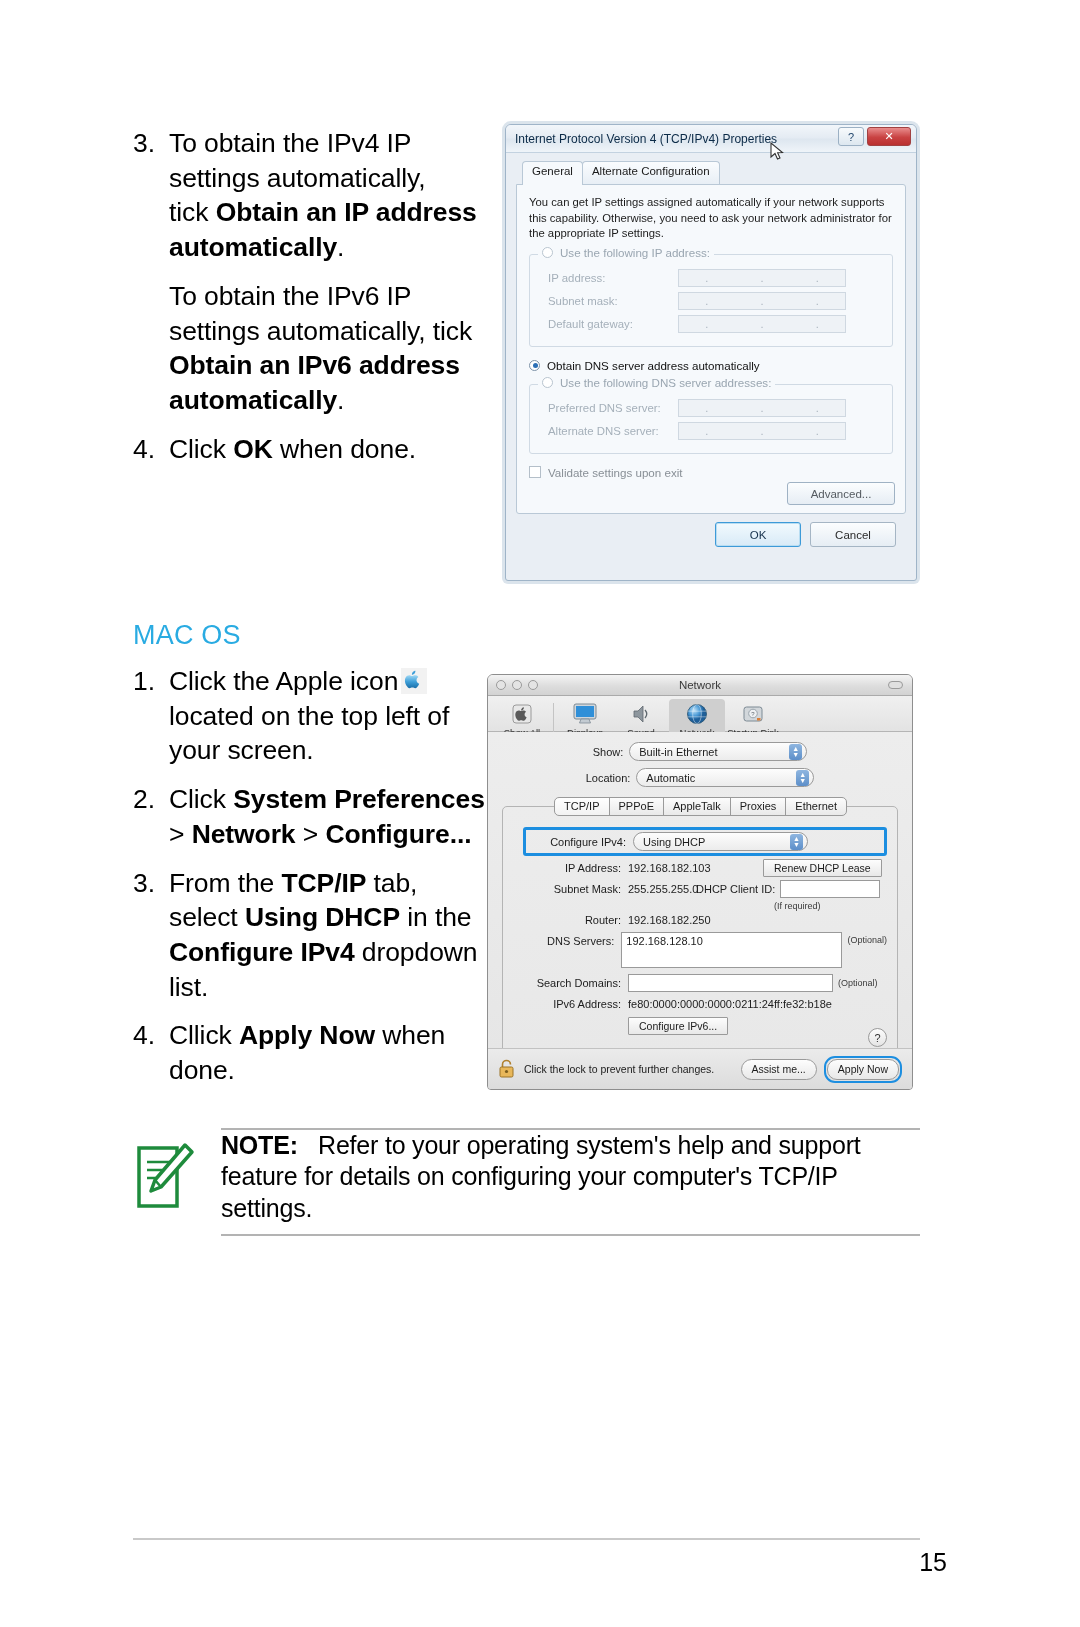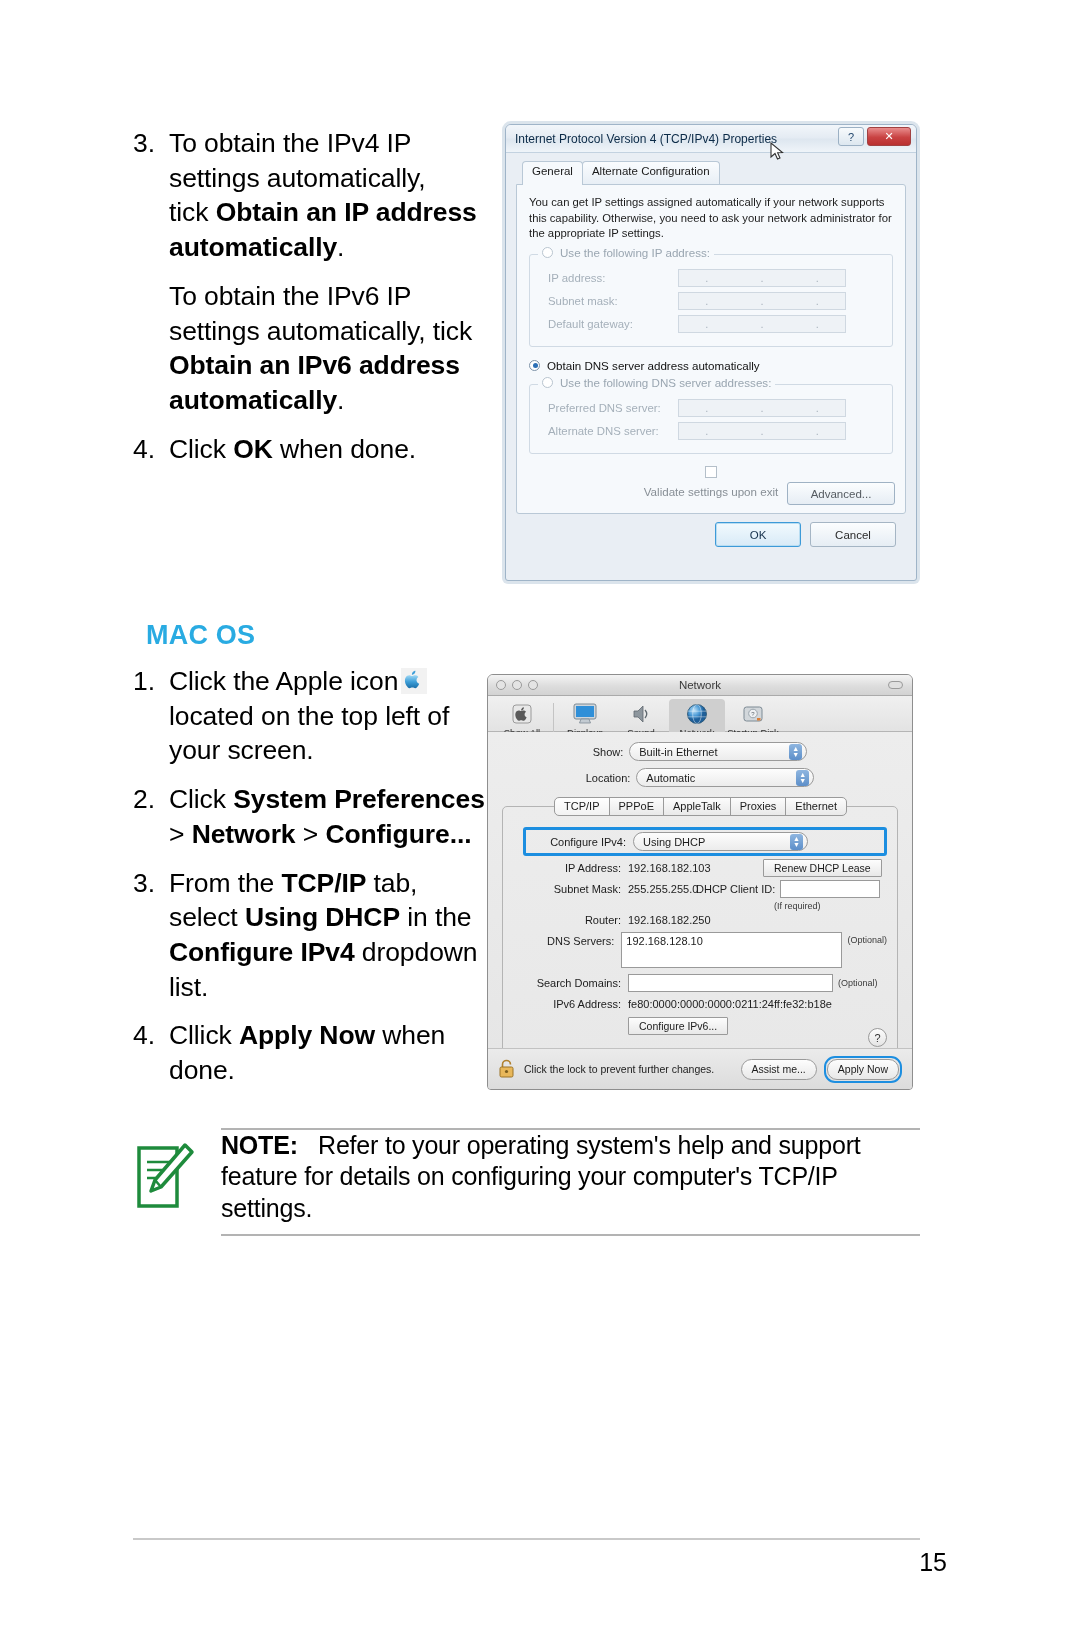--- a/index.html
+++ b/index.html
@@ -19,22 +19,22 @@
   
   .col-left { position:absolute; left:133px; top:126px; width:360px; }
   .num-item { display:flex; margin-bottom:14px; }
   .num { width:36px; flex:0 0 36px; font-size:26.5px; line-height:1.31; }
   .txt { flex:1; font-size:26.5px; line-height:1.31; letter-spacing:-0.1px; }
   .txt b { font-weight:bold; }
   .sub-para { margin-left:36px; font-size:26.5px; line-height:1.31; margin-bottom:14px; letter-spacing:-0.1px;}
 
   
   .mac-heading {
-    position:absolute; left:146px; top:620px;
-    color:#29ABE2; font-weight:bold; font-size:27px; letter-spacing:0.2px;
+    position:absolute; left:133px; top:620px;
+    color:#29ABE2; font-weight:normal; font-size:27px; letter-spacing:0.2px;
   }
   .col-left2 { position:absolute; left:133px; top:664px; width:355px; }
 
   .apple-glyph {
     display:inline-block; width:26px; height:26px; vertical-align:-4px;
     position:relative; margin-left:3px;
   }
   .apple-glyph svg { display:block; }
 
   
@@ -110,21 +110,21 @@
   .group-legend .radio { border-color:#b8c4cf; }
   .field-row { display:flex; align-items:center; margin:5px 0; }
   .field-label { width:130px; color:#a5b0ba; font-size:11.4px; }
   .field-box {
     flex:1; height:18px; max-width:168px;
     border:1px solid #cfd8e1; background:#eef2f6;
     display:flex; align-items:center; justify-content:space-around;
     color:#9aa6b1; font-size:11px; letter-spacing:0;
   }
   .field-box span{ opacity:.8; }
-  .checkrow { display:flex; align-items:center; gap:7px; font-size:11.6px; color:#888f96; margin-top:4px;flex-direction:column;}
+  .checkrow { display:flex; align-items:center; gap:7px; font-size:11.6px; color:#888f96; margin-top:4px;}
   .cbox { width:12px;height:12px;border:1px solid #b4bfc9;background:#fff; flex:0 0 12px;}
   .btn-advanced {
     position:absolute; right:10px; bottom:8px;
     width:108px;height:23px; border:1px solid #9fb2c4; border-radius:3px;
     background:linear-gradient(to bottom,#fbfdfe,#e6edf4);
     font-size:11.5px; display:flex;align-items:center;justify-content:center; color:#555b61;
   }
   .win-footer { display:flex; justify-content:flex-end; gap:9px; padding:8px 10px 0 0; }
   .btn-ok, .btn-cancel {
     width:86px;height:25px; border-radius:3px; font-size:11.5px;

